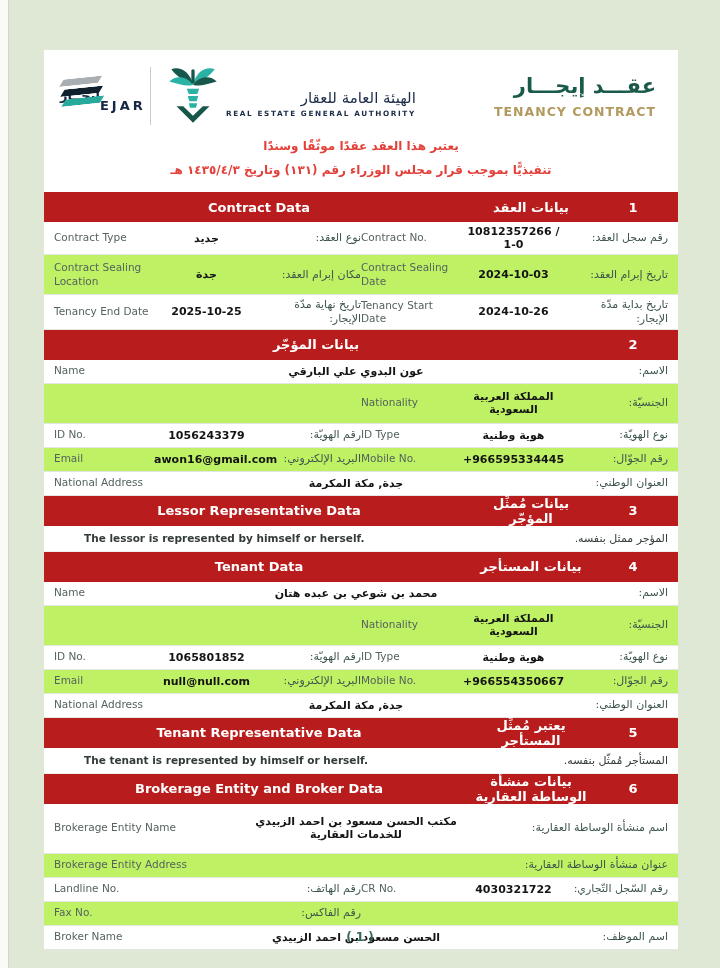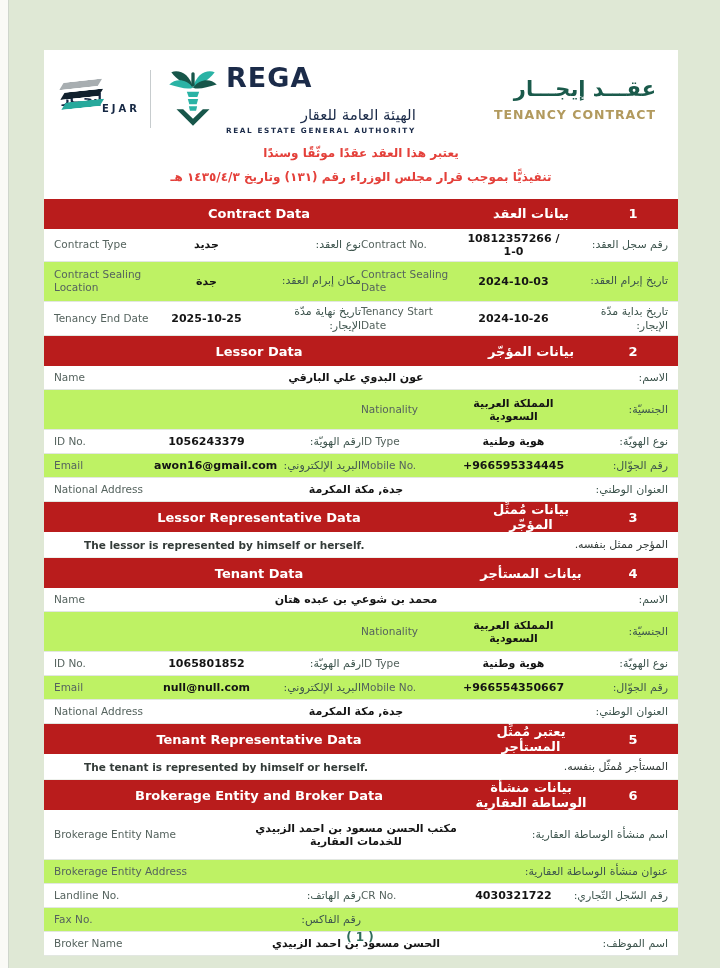--- a/index.html
+++ b/index.html
@@ -17,21 +17,21 @@
   }
   
   .doc-header{display:flex;align-items:center;padding:14px 18px 4px 16px;}
   .ejar{display:flex;flex-direction:row;align-items:center;width:80px;}
   .ejar-stripes{width:46px;height:32px;position:relative;margin-bottom:3px;transform:rotate(-6deg);}
   .stripe{position:absolute;left:0;width:44px;height:7px;clip-path:polygon(12% 0,100% 0,88% 100%,0 100%);}
   .stripe.s1{top:1px;background:#a8aeb1;}
   .stripe.s2{top:11px;background:#10202d;}
   .stripe.s3{top:21px;background:#27a99c;}
   .ejar-ar{font-size:13px;font-weight:bold;color:#152743;direction:rtl;line-height:1.1;}
-  .ejar-en{font-size:10px;font-weight:bold;letter-spacing:3px;color:#152743;margin-top:19px;}
+  .ejar-en{font-size:13px;font-weight:bold;letter-spacing:3px;color:#152743;margin-top:19px;}
   .vdiv{width:1px;height:58px;background:#c7ccce;margin:0 16px 0 10px;}
   .rega{display:flex;align-items:center;gap:7px;}
   .rega-text{display:flex;flex-direction:column;line-height:1.05;}
   .rega-acronym{font-size:27px;font-weight:bold;color:#1b2b49;letter-spacing:1px;}
   .rega-ar{font-size:15px;font-weight:normal;color:#1b2b49;direction:rtl;margin-top:16px;}
   .rega-en{font-size:7.3px;font-weight:bold;letter-spacing:1.6px;color:#1b2b49;margin-top:3px;}
   .title-block{margin-left:auto;text-align:right;padding-right:4px;}
   .title-ar{font-size:21px;font-weight:bold;color:#1a5a4b;direction:rtl;letter-spacing:1px;}
   .title-en{font-size:12.5px;font-weight:bold;color:#b29a5e;letter-spacing:1px;margin-top:6px;}
   
@@ -88,21 +88,20 @@
         <path d="M25 20 C28 7 38 2 46 5 C40 13 32 17 25 20" fill="#2ab3a5"></path>
         <path d="M25 20 C18 11 8 11 2 17 C12 20 20 22 25 20" fill="#2ab3a5"></path>
         <path d="M25 20 C32 11 42 11 48 17 C38 20 30 22 25 20" fill="#17564a"></path>
         <rect x="23.4" y="5" width="3.2" height="14" rx="1.5" fill="#17564a"></rect>
         <path d="M19 24 L31 24 L29.2 29 L20.8 29 Z" fill="#2ab3a5"></path>
         <path d="M20 31 L30 31 L28.6 36 L21.4 36 Z" fill="#2ab3a5"></path>
         <path d="M21 38 L29 38 L28 42.5 L22 42.5 Z" fill="#2ab3a5"></path>
         <path d="M9 41 L25 57 L41 41 L34.5 41 L25 50.2 L15.5 41 Z" fill="#17564a"></path>
       </svg>
       <div class="rega-text">
-        <div class="rega-acronym">REGA</div>
         <div class="rega-ar">الهيئة العامة للعقار</div>
         <div class="rega-en">REAL ESTATE GENERAL AUTHORITY</div>
       </div>
     </div>
     <div class="title-block">
       <div class="title-ar">عقـــد إيجـــار</div>
       <div class="title-en">TENANCY CONTRACT</div>
     </div>
   </div>
 
@@ -150,21 +149,20 @@
       <div class="half">
         <span class="lab-en">Tenancy Start Date</span>
         <span class="val ltr">2024-10-26</span>
         <span class="lab-ar">تاريخ بداية مدّة الإيجار:</span>
       </div>
     </div>
   </div>
 
   <div>
     <div class="sec-head">
-      <span class="sec-en">Lessor Data</span>
       <span class="sec-ar">بيانات المؤجّر</span>
       <span class="sec-num">2</span>
     </div>
     <div class="row">
       <div class="full">
         <span class="lab-en">Name</span>
         <span class="val ar">عون البدوي علي البارقي</span>
         <span class="lab-ar">الاسم:</span>
       </div>
     </div>

